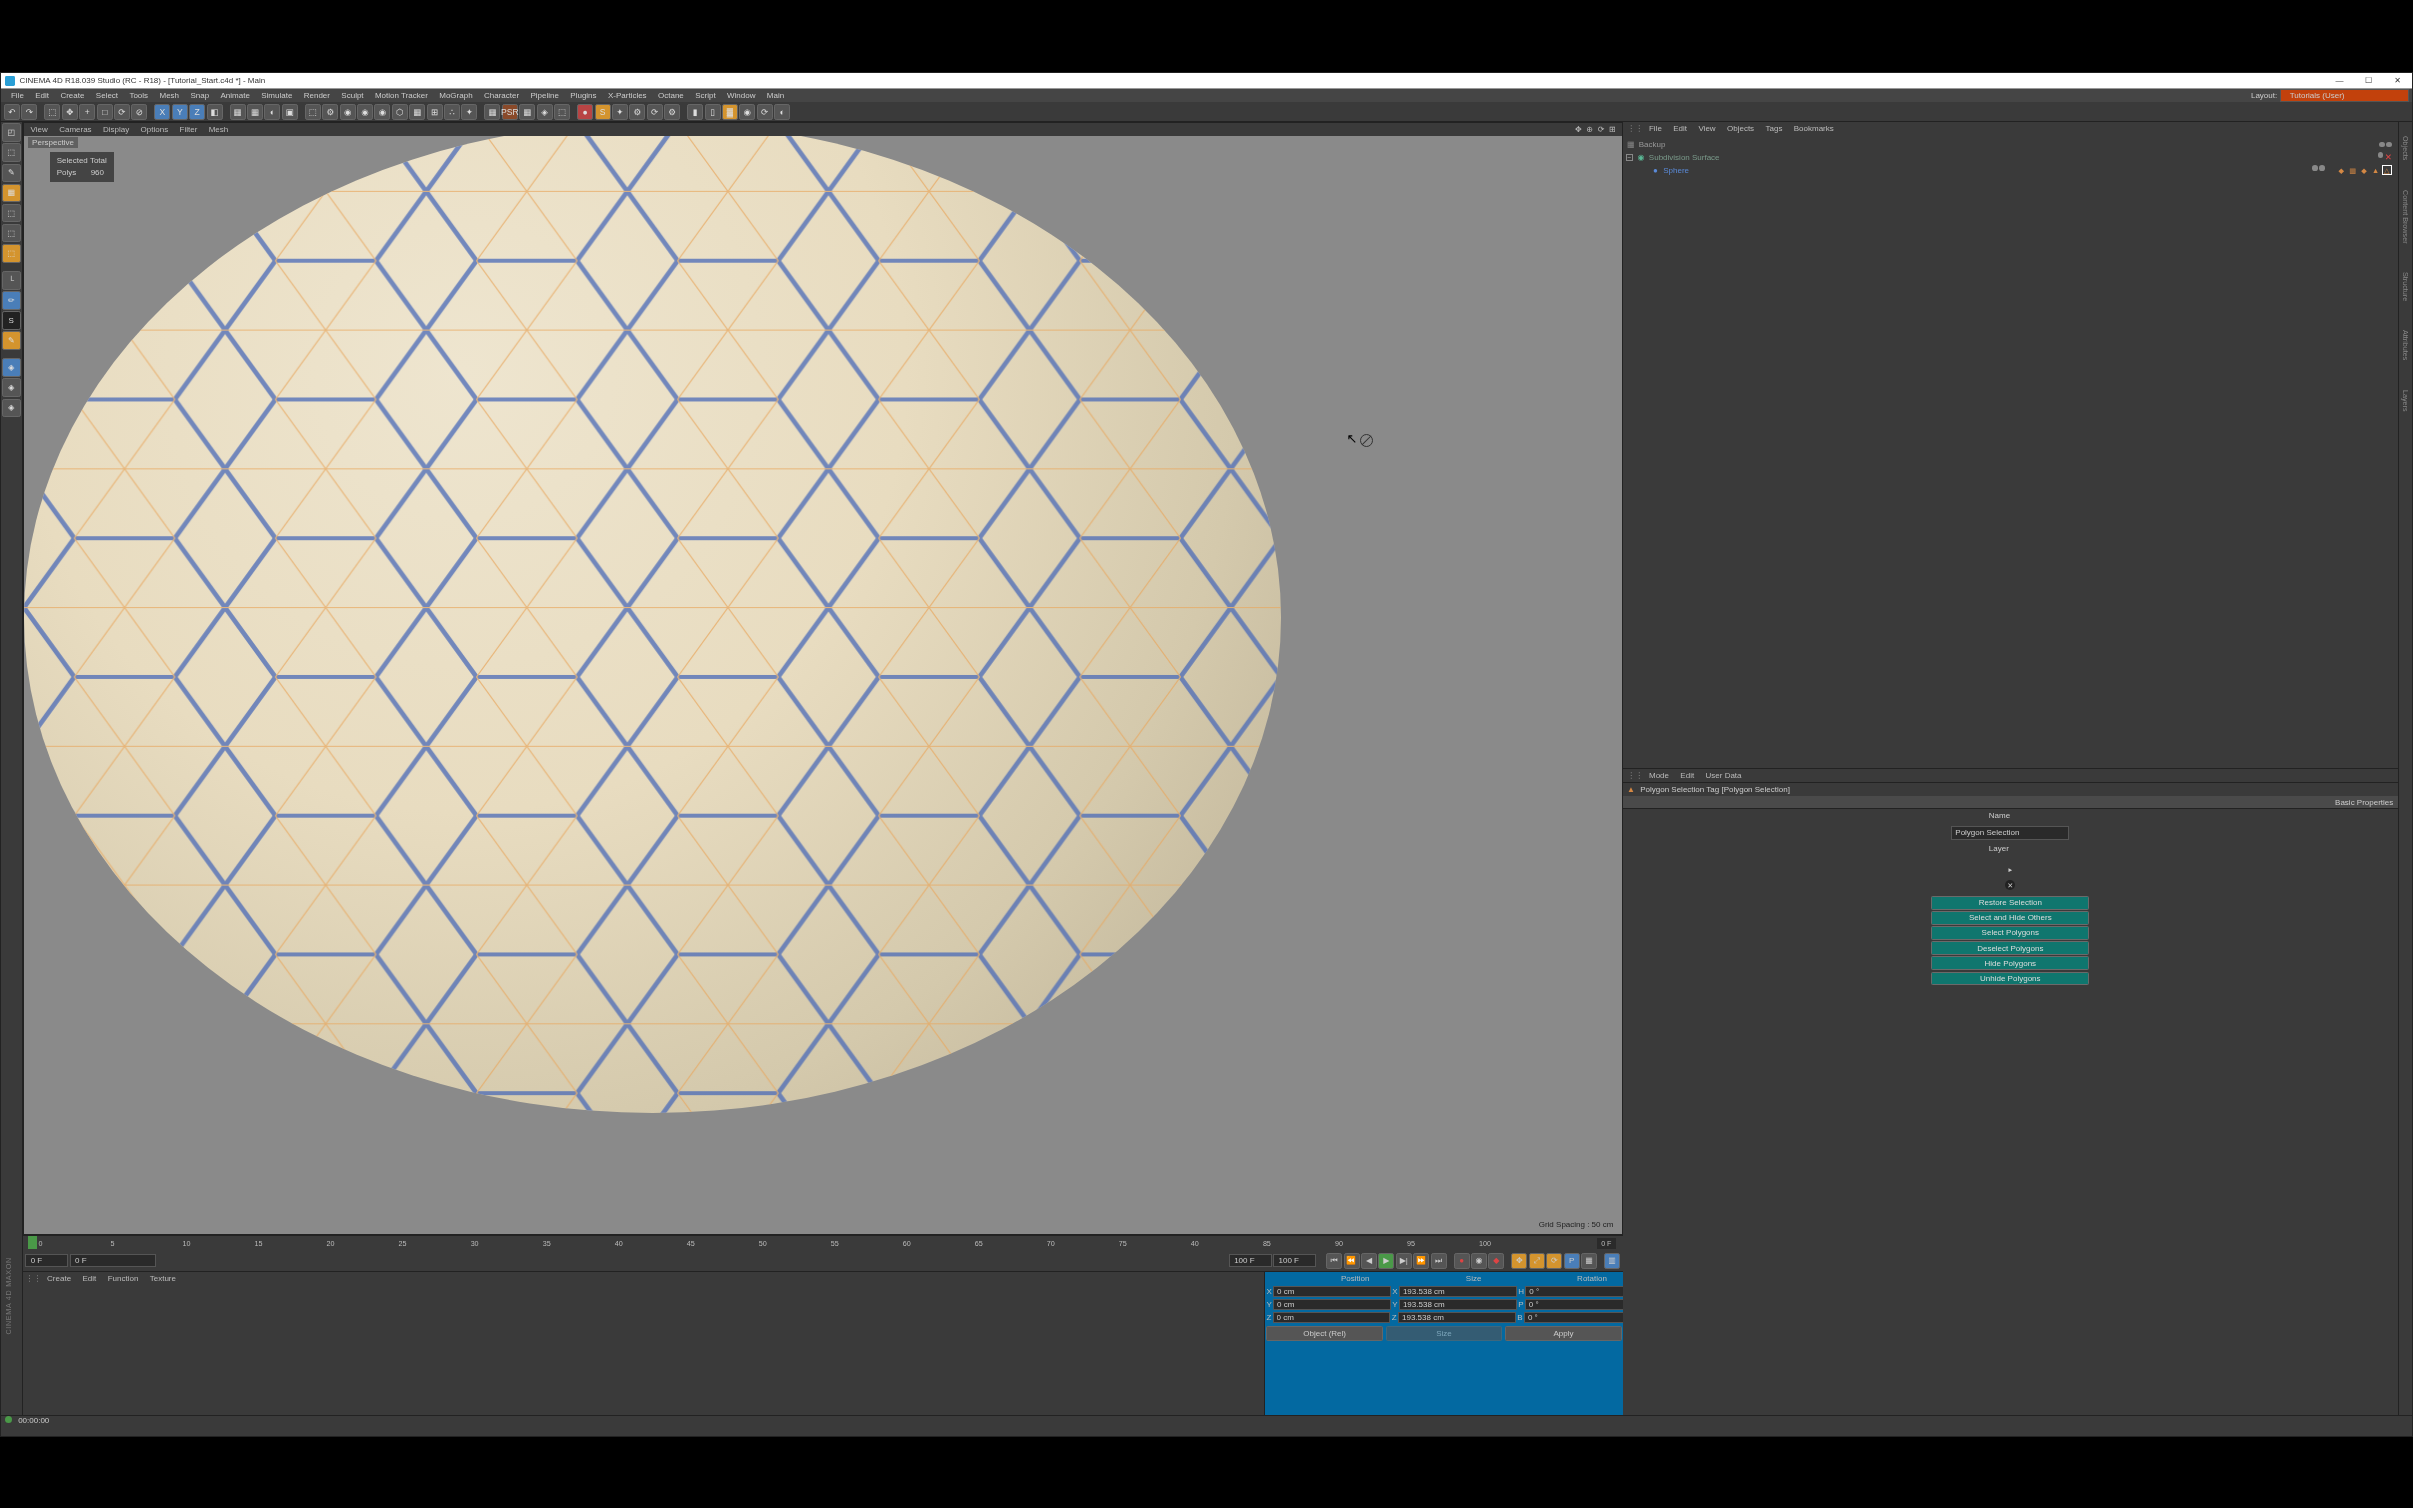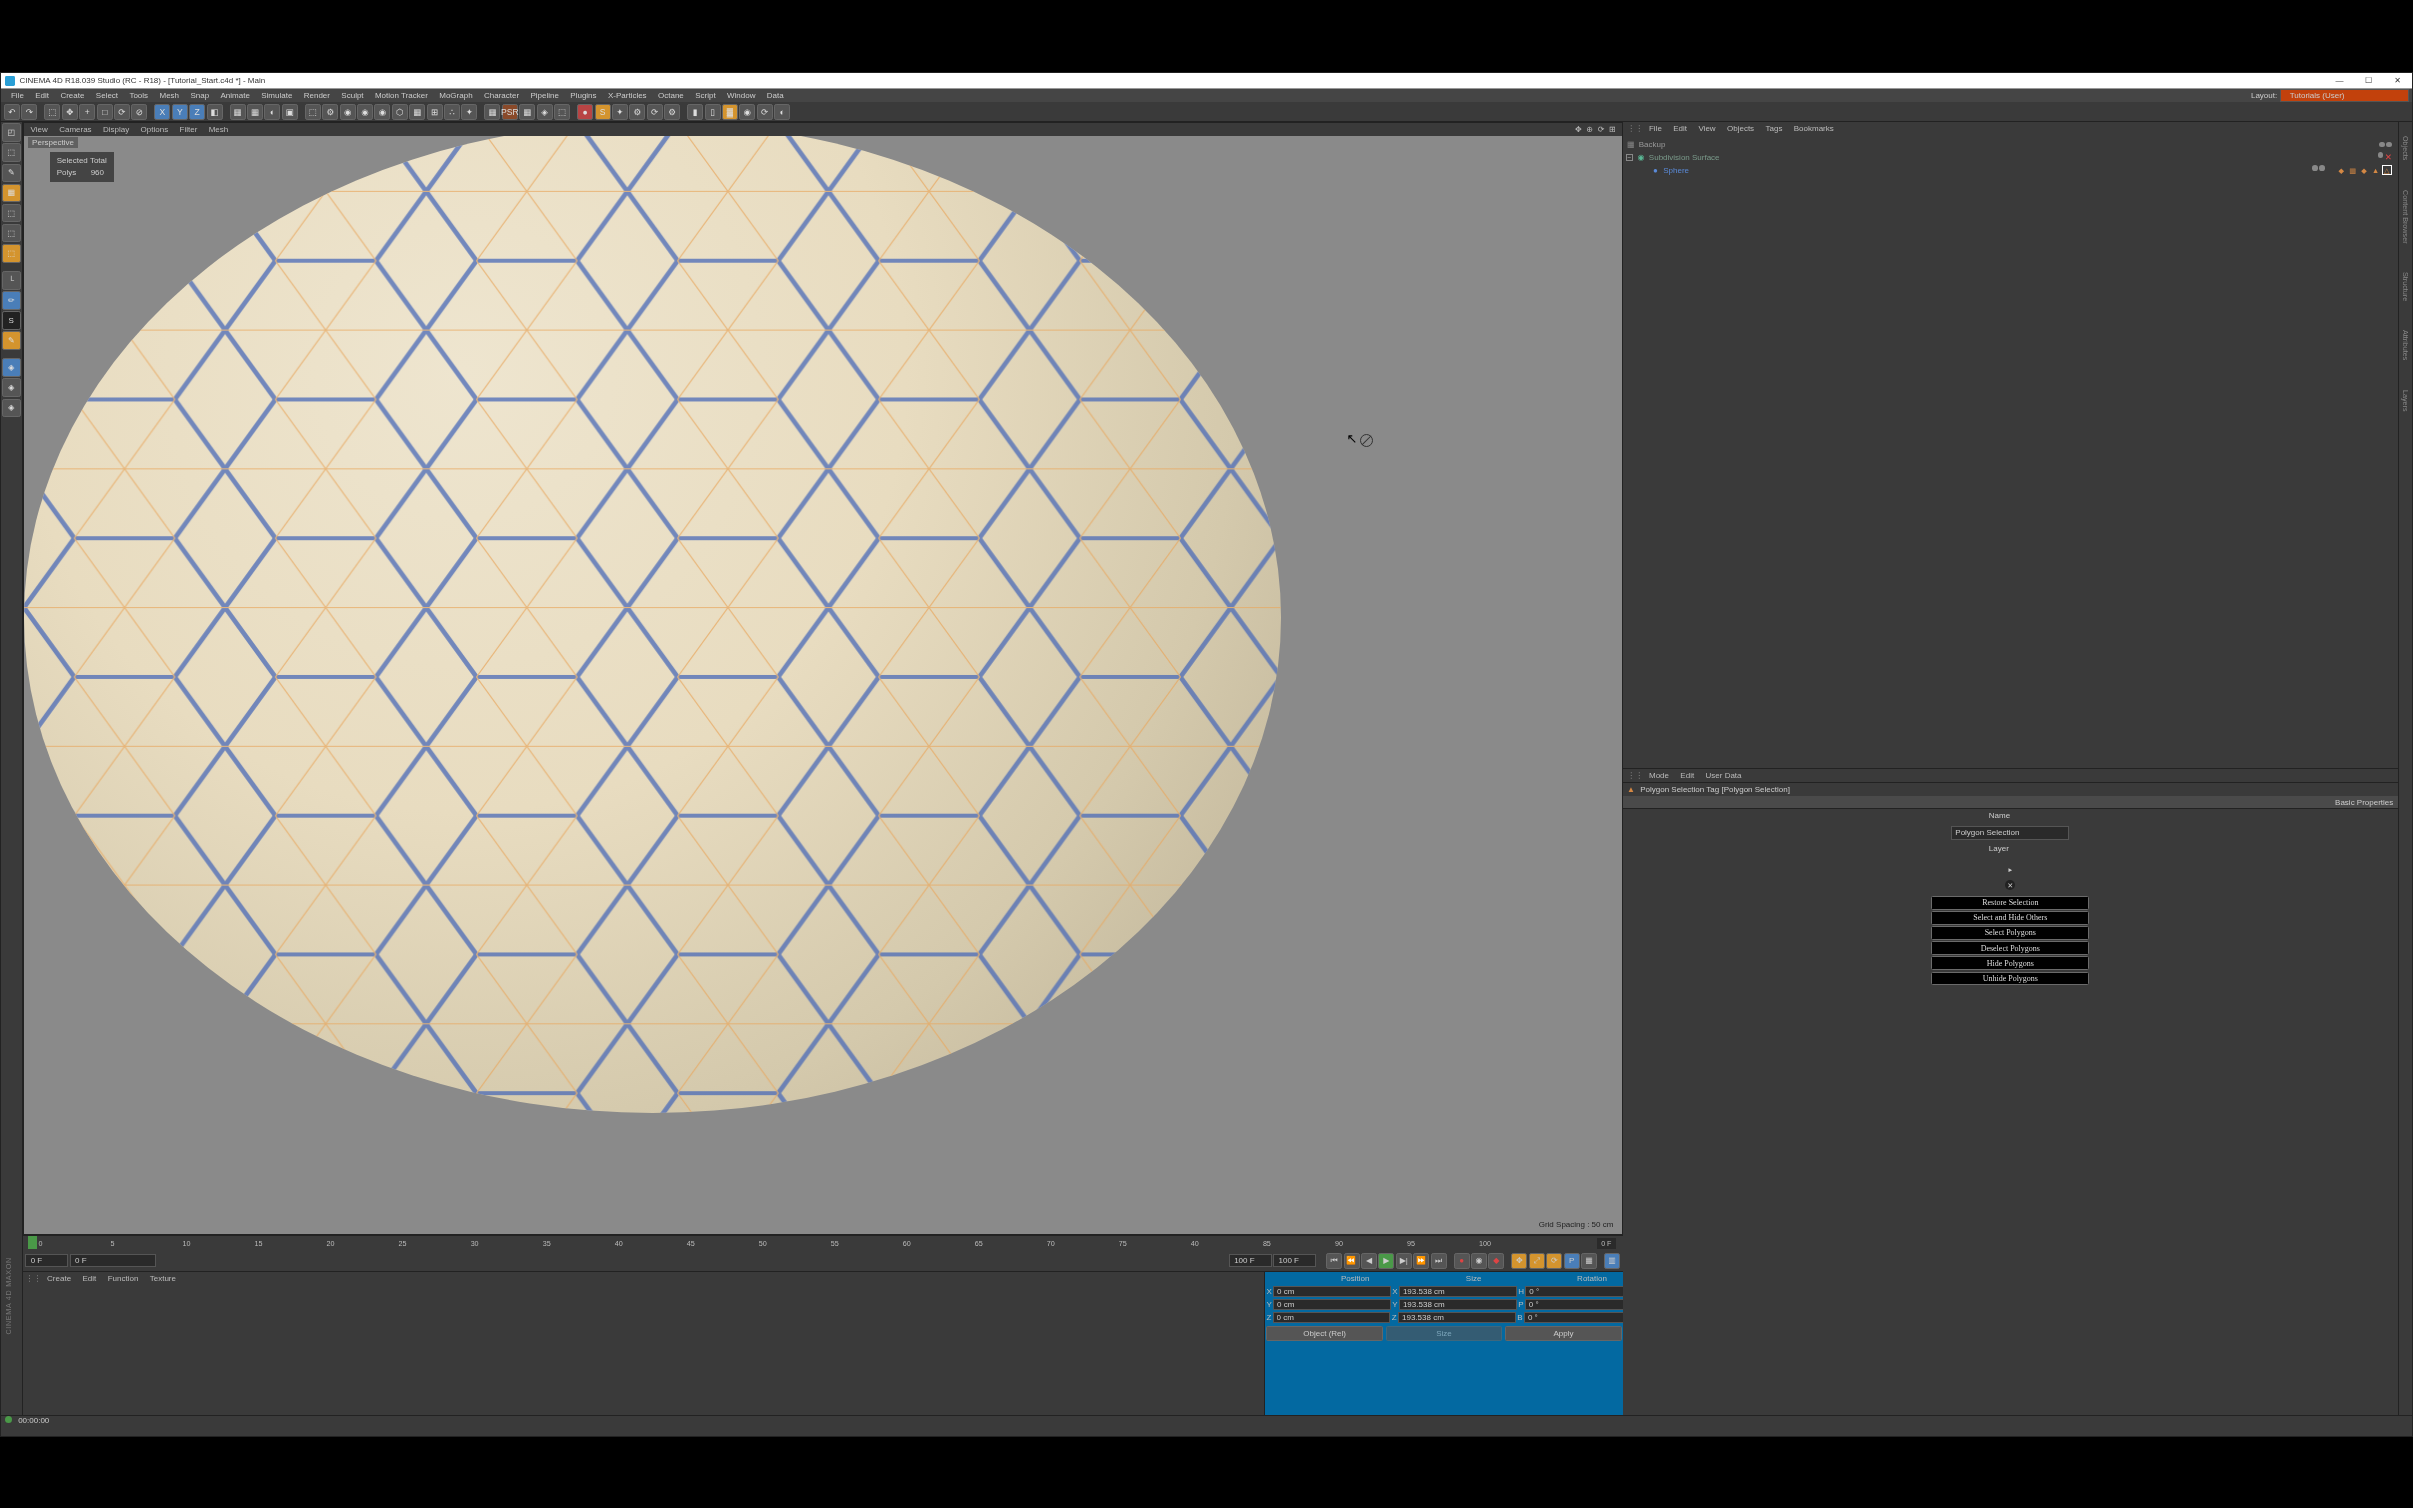--- a/index.html
+++ b/index.html
@@ -76,21 +76,21 @@
 .tag-icon { width: 10px; height: 10px; display: inline-flex; align-items: center; justify-content: center; font-size: 7.2px; }
 .attr-panel { flex: 1; }
 .ap-menu { height: 13px; display: flex; align-items: center; color: #bbb; padding-left: 1.4px; }
 .ap-menu .menu-item { padding: 0 5.7px; }
 .ap-header { height: 14.4px; background: #3a3a3a; display: flex; align-items: center; color: #ccc; padding-left: 2.9px; border-top: 0.7px solid #222; }
 .ap-tri { width: 10px; height: 10px; margin-right: 4.3px; display:inline-flex; align-items:center; justify-content:center; }
 .ap-section { background: #4a4a4a; color: #ccc; padding: 1.4px 4.3px; border-bottom: 0.7px solid #222; text-align: right; }
 .ap-row { display: flex; align-items: center; padding: 2.2px 5.7px; color: #ccc; gap: 5.7px; flex-direction: column; }
 .ap-lbl { width: 43px; }
 .ap-inp { flex: 1; background: #2a2a2a; border: 0.7px solid #555; color: #ccc; padding: 1.4px 2.9px; height: 11.5px; }
-.ap-btn { width: 158px; background: #000000; border: 0.7px solid #6a6a6a; color: #ddd; padding: 1.4px; text-align: center; border-radius: 1.4px; margin: 0.7px 0; font-family: Liberation Serif, serif; }
+.ap-btn { width: 158px; background: #0f766e; border: 0.7px solid #6a6a6a; color: #ddd; padding: 1.4px; text-align: center; border-radius: 1.4px; margin: 0.7px 0; }
 .ap-btn-col { display: flex; flex-direction: column; align-items: center; padding: 2.9px; }
 .right-tabs { width: 14.4px; background: #3a3a3a; border-left: 0.7px solid #222; display: flex; flex-direction: column; align-items: center; padding-top: 14.4px; gap: 29px; }
 .rtab { writing-mode: vertical-rl; color: #888; font-size: 7.2px; }
 .statusbar { height: 14.4px; background: #3a3a3a; display: flex; align-items: flex-start; padding-left: 4.3px; color: #ccc; border-top: 0.7px solid #222; }
 .status-led { width: 7.2px; height: 7.2px; border-radius: 50%; background: #4a9948; margin-right: 5.7px; }
 .maxon-label { position: absolute; left: 2.9px; bottom: 101px; writing-mode: vertical-rl; transform: rotate(180deg); color: #777; font-size: 7.2px; letter-spacing: 0.7px; }
 </style>
 </head>
 <body>
 
@@ -119,21 +119,21 @@
     <span class="menu-item">Sculpt</span>
     <span class="menu-item">Motion Tracker</span>
     <span class="menu-item">MoGraph</span>
     <span class="menu-item">Character</span>
     <span class="menu-item">Pipeline</span>
     <span class="menu-item">Plugins</span>
     <span class="menu-item">X-Particles</span>
     <span class="menu-item">Octane</span>
     <span class="menu-item">Script</span>
     <span class="menu-item">Window</span>
-    <span class="menu-item">Data</span>
+    <span class="menu-item">Main</span>
     <div class="layout-right">
       <span>Layout:</span>
       <span class="layout-sel">Tutorials (User)</span>
     </div>
   </div>
 
   <div class="toolbar">
     <div class="tb-btn">↶</div>
     <div class="tb-btn">↷</div>
     <div class="tb-sep"></div>

